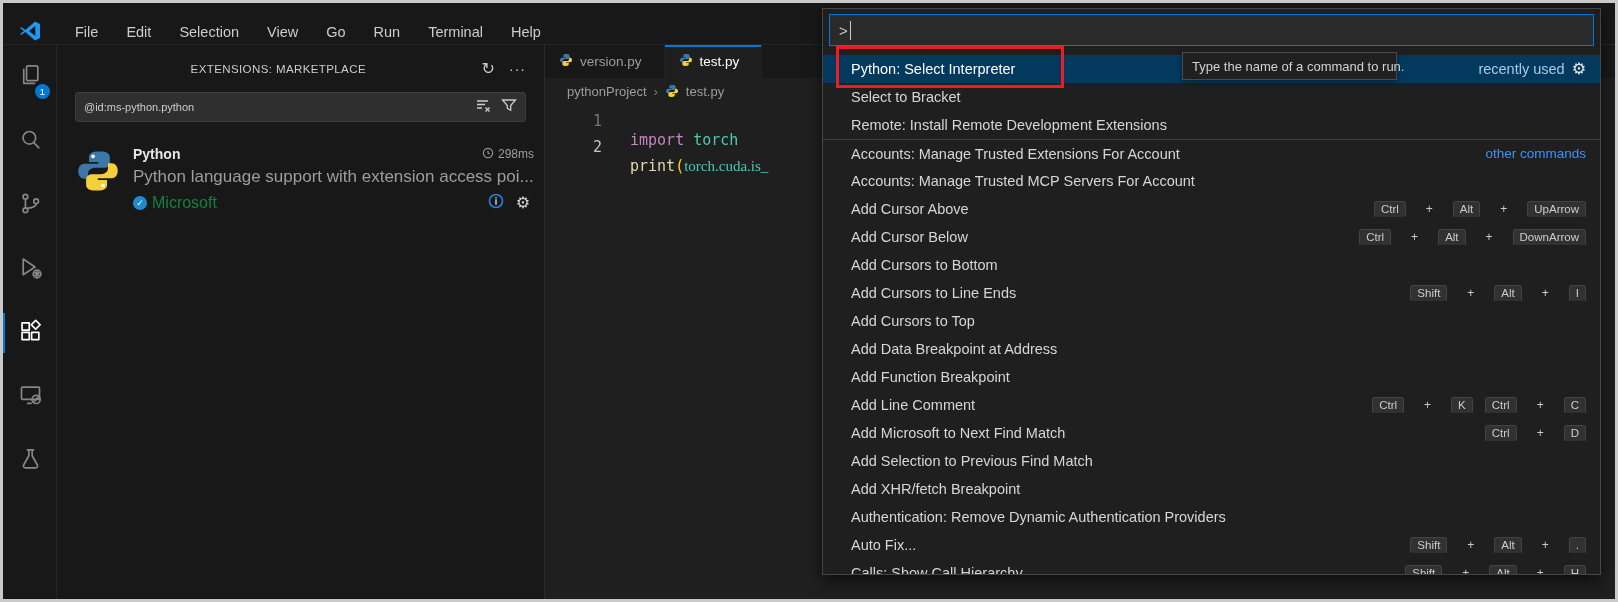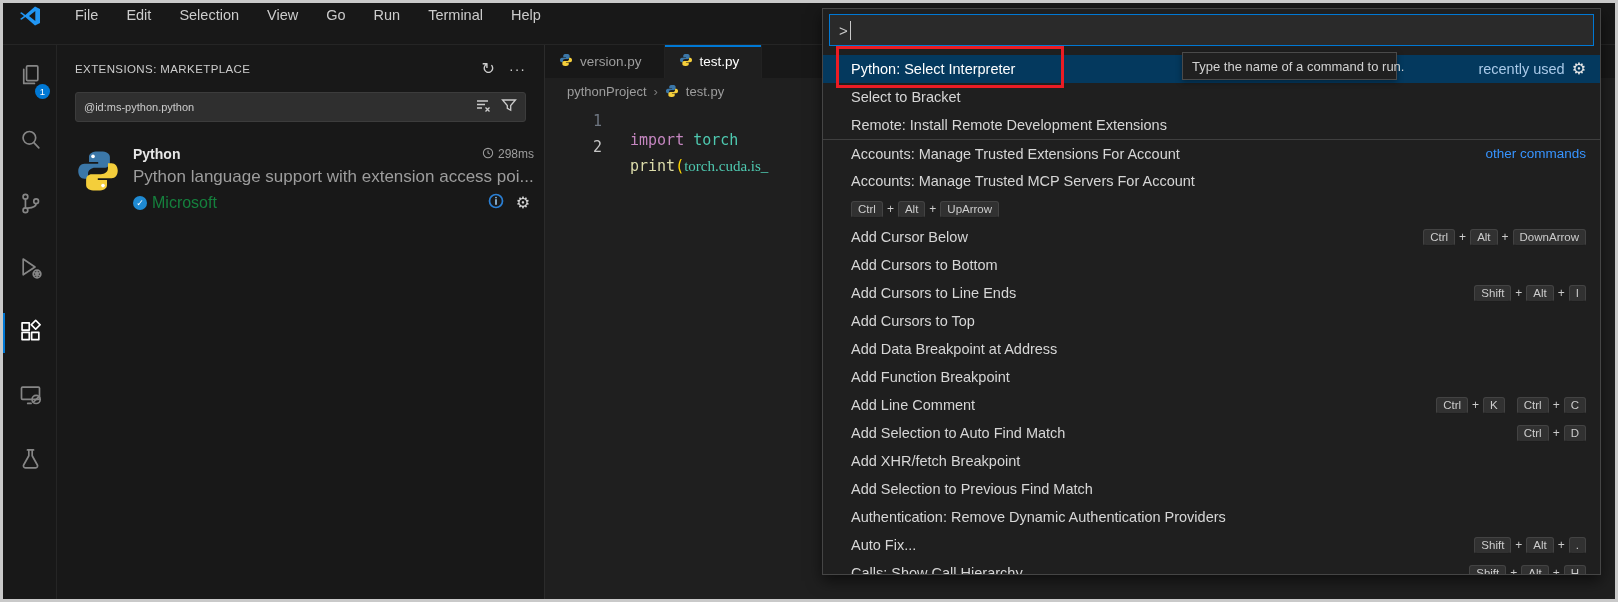--- a/index.html
+++ b/index.html
@@ -1,36 +1,36 @@
 <!DOCTYPE html>
 <html><head>
 <meta charset="utf-8">
 <style>
   * { margin:0; padding:0; box-sizing:border-box; }
   body { background:#555; font-family:"Liberation Sans", sans-serif; }
   .screen { position:relative; width:1618px; height:602px; background:#1f1f1f; overflow:hidden; }
   .frame { position:absolute; inset:0; border:3px solid #c9c9c9; pointer-events:none; z-index:40; }
 
   
-  .titlebar { position:absolute; left:3px; top:3px; right:3px; height:42px; background:#181818; display:flex; align-items:flex-start; border-bottom:1px solid #252525; }
+  .titlebar { position:absolute; left:3px; top:3px; right:3px; height:42px; background:#181818; display:flex; align-items:flex-end; border-bottom:1px solid #252525; }
   .vslogo { width:26px; height:26px; margin-left:14px; display:flex; align-items:center; justify-content:center; }
   .menubar { display:flex; margin-left:22px; gap:8px; }
   .menu-item { color:#cccccc; font-size:14.5px; padding:4px 10px; border-radius:4px; cursor:default; }
 
   
   .activitybar { position:absolute; left:3px; top:45px; bottom:3px; width:54px; background:#181818; border-right:1px solid #252525; }
   .act-item { position:relative; width:54px; height:64px; display:flex; align-items:center; justify-content:center; }
   .act-item svg { stroke:#868686; fill:none; stroke-width:1.5; }
   .act-item.active svg { stroke:#ffffff; }
   .act-item.active::before { content:""; position:absolute; left:0; top:12px; bottom:12px; width:2px; background:#0078d4; }
   .act-badge { position:absolute; right:7px; bottom:10px; min-width:15px; height:15px; border-radius:50%; background:#0078d4; color:#fff; font-size:9.5px; display:flex; align-items:center; justify-content:center; }
 
   
   .sidebar { position:absolute; left:57px; top:45px; bottom:3px; width:488px; background:#181818; border-right:1px solid #2b2b2b; }
-  .side-head { display:flex; align-items:center; padding:14px 18px 10px 18px; }
+  .side-head { display:flex; align-items:center; padding:14px 18px 10px 18px;text-align:center; }
   .side-title { color:#cccccc; font-size:11.5px; letter-spacing:.4px; flex:1; }
   .side-actions { display:flex; gap:14px; align-items:center; color:#cccccc; }
   .refresh-glyph { font-size:16px; font-family:"DejaVu Sans", sans-serif; }
   .more-glyph { font-size:14px; letter-spacing:1px; }
   .searchbox { margin:4px 18px 0 18px; height:30px; background:#2f2f2f; border:1px solid #3c3c3c; border-radius:3px; display:flex; align-items:center; padding:0 8px; }
   .search-text { color:#cccccc; font-size:11px; flex:1; white-space:nowrap; overflow:hidden; }
   .sb-icons { display:flex; gap:10px; align-items:center; }
 
   .ext-item { display:flex; margin-top:24px; padding:0 10px 0 18px; gap:12px; }
   .ext-logo { width:46px; height:46px; flex:none; margin-top:2px; }
@@ -65,21 +65,21 @@
   .caret { width:1.5px; height:19px; background:#c8c8c8; margin-left:2px; }
   .qp-list { position:absolute; left:0; right:0; top:46px; bottom:0; overflow:hidden; }
   .qp-row { display:flex; align-items:center; height:28px; padding:0 14px 0 28px; color:#d6d6d6; font-size:14.5px; white-space:nowrap; }
   .qp-row.selected { background:#04395e; color:#ffffff; }
   .qp-row.sep { border-top:1px solid #3f3f3f; }
   .qp-label { flex:1; overflow:hidden; text-overflow:ellipsis; }
   .qp-group { color:#3794ff; font-size:13.5px; }
   .qp-group.on-selected { color:#a9c9e8; font-size:14.5px; display:flex; align-items:flex-start; gap:7px; }
   .qp-group .gear-glyph, .qp-group.on-selected .gear-glyph { color:#e8e8e8; }
   .kb-bar { display:flex; align-items:center; gap:12px; }
-  .kb-chord { display:flex; align-items:center; gap:4px;text-align:right; }
+  .kb-chord { display:flex; align-items:center; gap:20px;text-align:right; }
   .kb-chip { background:rgba(128,128,128,.19); border:1px solid rgba(200,200,200,.12); border-bottom-color:rgba(0,0,0,.4); border-radius:3px; color:#cccccc; font-size:11.5px; padding:1px 6px 2px 6px; }
   .kb-plus { color:#cccccc; font-size:12px; }
 
   .redbox { position:absolute; left:836px; top:46px; width:228px; height:42px; border:3px solid #ea1c24; z-index:12; pointer-events:none; }
   .tooltip { position:absolute; left:1182px; top:52px; width:215px; height:28px; background:#202020; border:1px solid #4a4a4a; box-shadow:0 2px 6px rgba(0,0,0,.4); color:#d2d2d2; font-size:13px; display:flex; align-items:center; padding:0 9px; z-index:13; white-space:nowrap; }
 </style>
 </head>
 <body>
 
 <div class="screen">
@@ -280,20 +280,21 @@
           <span class="qp-label">Remote: Install Remote Development Extensions</span>
         </div>
         <div class="qp-row sep">
           <span class="qp-label">Accounts: Manage Trusted Extensions For Account</span>
           <span class="qp-group">other commands</span>
         </div>
         <div class="qp-row">
           <span class="qp-label">Accounts: Manage Trusted MCP Servers For Account</span>
         </div>
         <div class="qp-row">
+          <span class="qp-label">Add Cursor Above</span>
           <span class="kb-bar">
             <span class="kb-chord">
               <span class="kb-chip">Ctrl</span>
               <span class="kb-plus">+</span>
               <span class="kb-chip">Alt</span>
               <span class="kb-plus">+</span>
               <span class="kb-chip">UpArrow</span>
             </span>
           </span>
         </div>
@@ -342,34 +343,34 @@
               <span class="kb-chip">K</span>
             </span>
             <span class="kb-chord">
               <span class="kb-chip">Ctrl</span>
               <span class="kb-plus">+</span>
               <span class="kb-chip">C</span>
             </span>
           </span>
         </div>
         <div class="qp-row">
-          <span class="qp-label">Add Selection to Auto Find Match</span>
+          <span class="qp-label">Add Microsoft to Next Find Match</span>
           <span class="kb-bar">
             <span class="kb-chord">
               <span class="kb-chip">Ctrl</span>
               <span class="kb-plus">+</span>
               <span class="kb-chip">D</span>
             </span>
           </span>
         </div>
         <div class="qp-row">
+          <span class="qp-label">Add Selection to Previous Find Match</span>
+        </div>
+        <div class="qp-row">
           <span class="qp-label">Add XHR/fetch Breakpoint</span>
-        </div>
-        <div class="qp-row">
-          <span class="qp-label">Add Selection to Previous Find Match</span>
         </div>
         <div class="qp-row">
           <span class="qp-label">Authentication: Remove Dynamic Authentication Providers</span>
         </div>
         <div class="qp-row">
           <span class="qp-label">Auto Fix...</span>
           <span class="kb-bar">
             <span class="kb-chord">
               <span class="kb-chip">Shift</span>
               <span class="kb-plus">+</span>

